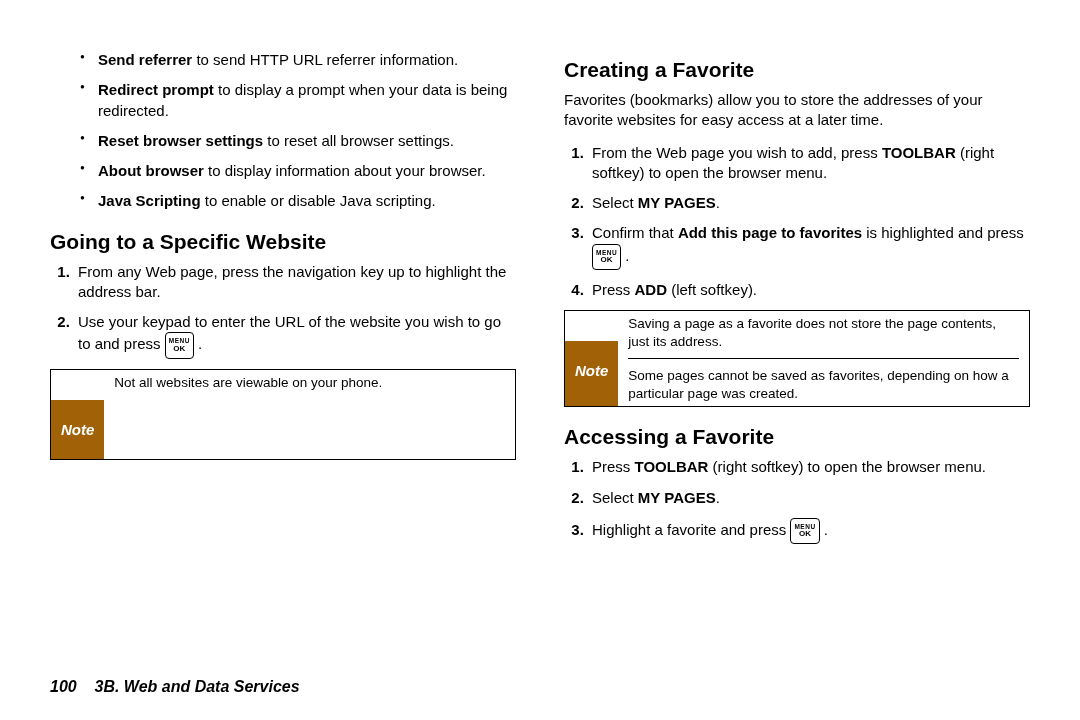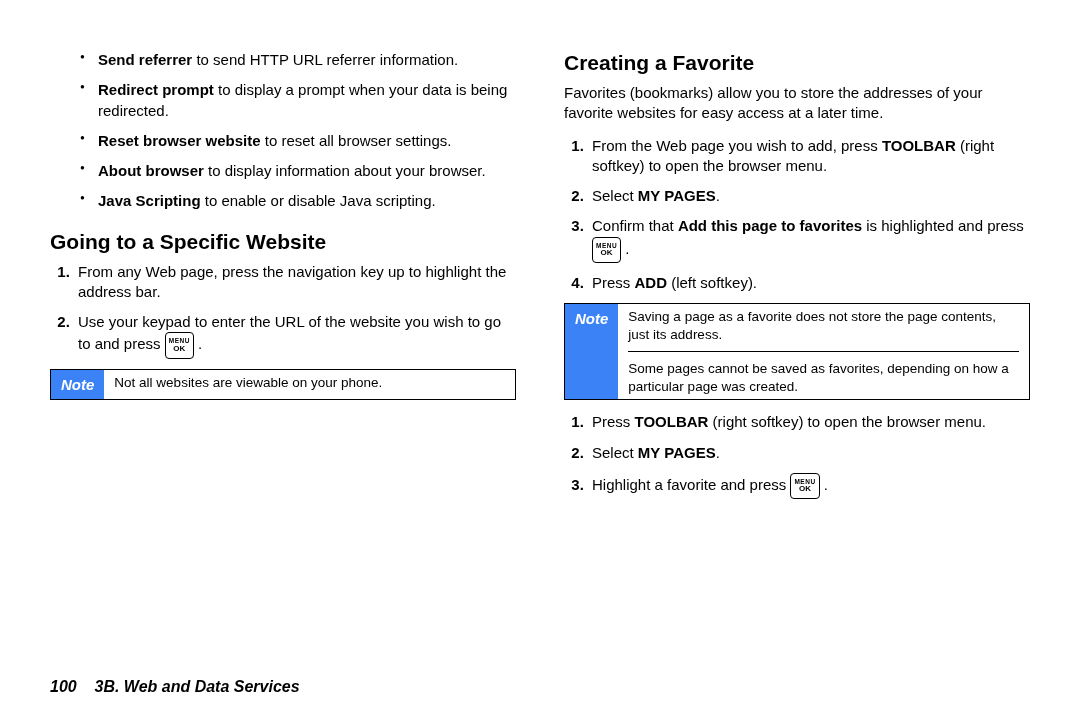--- a/index.html
+++ b/index.html
@@ -67,28 +67,29 @@
     font-weight: bold;
   }
   b { font-weight: bold; }
   .note-box {
     border: 1px solid #000;
     display: flex;
     margin: 8px 0 12px 0;
   }
   .note-box.tight { border-width: 1px; }
   .note-label {
-    background: #3b82f6;
+    background: #a16207;
     color: #fff;
     font-style: italic;
     font-weight: bold;
-    padding: 6px 10px;
+    padding: 21px 10px;
     flex: 0 0 auto;
     display: flex;
     align-items: flex-start;
+    margin-top: 30px;
   }
   .note-content {
     padding: 4px 10px;
     font-size: 13.5px;
     line-height: 1.3;
     flex: 1;
   }
   .note-content .divider {
     border-top: 1px solid #000;
     margin: 8px 0;
@@ -117,58 +118,59 @@
   .footer .num { font-style: italic; }
 </style>
 </head>
 <body>
 
 <div class="page">
   <div class="col">
     <ul class="bullets">
       <li><b>Send referrer</b><span> to send HTTP URL referrer information.</span></li>
       <li><b>Redirect prompt</b><span> to display a prompt when your data is being redirected.</span></li>
-      <li><b>Reset browser website</b><span> to reset all browser settings.</span></li>
+      <li><b>Reset browser settings</b><span> to reset all browser settings.</span></li>
       <li><b>About browser</b><span> to display information about your browser.</span></li>
       <li><b>Java Scripting</b><span> to enable or disable Java scripting.</span></li>
     </ul>
 
     <h2>Going to a Specific Website</h2>
 
     <ol class="steps">
       <li><span>From any Web page, press the navigation key up to highlight the address bar.</span></li>
       <li><span>Use your keypad to enter the URL of the website you wish to go to and press </span><span class="ok-key"><span class="top">MENU</span><span class="bot">OK</span></span> .</li>
     </ol>
 
     <div class="note-box tight">
       <div class="note-label">Note</div>
       <div class="note-content">Not all websites are viewable on your phone.</div>
     </div>
   </div>
 
   <div class="col">
-    <h2 style="margin-top:1px">Creating a Favorite</h2>
+    <h2 style="margin-top:8px">Creating a Favorite</h2>
     <p class="intro">Favorites (bookmarks) allow you to store the addresses of your favorite websites for easy access at a later time.</p>
 
     <ol class="steps">
       <li><span>From the Web page you wish to add, press </span><b>TOOLBAR</b><span> (right softkey) to open the browser menu.</span></li>
       <li><span>Select </span><b>MY PAGES</b><span>.</span></li>
       <li><span>Confirm that </span><b>Add this page to favorites</b><span> is highlighted and press </span><span class="ok-key"><span class="top">MENU</span><span class="bot">OK</span></span> .</li>
       <li><span>Press </span><b>ADD</b><span> (left softkey).</span></li>
     </ol>
 
     <div class="note-box">
       <div class="note-label">Note</div>
       <div class="note-content">
         <div>Saving a page as a favorite does not store the page contents, just its address.</div>
         <div class="divider"></div>
         <div>Some pages cannot be saved as favorites, depending on how a particular page was created.</div>
       </div>
     </div>
 
+    <h2>Accessing a Favorite</h2>
     <ol class="steps">
       <li><span>Press </span><b>TOOLBAR</b><span> (right softkey) to open the browser menu.</span></li>
       <li><span>Select </span><b>MY PAGES</b><span>.</span></li>
       <li><span>Highlight a favorite and press </span><span class="ok-key"><span class="top">MENU</span><span class="bot">OK</span></span> .</li>
     </ol>
   </div>
 </div>
 
 <div class="footer">
   <span class="num">100</span>&nbsp;&nbsp;&nbsp;&nbsp;<span>3B. Web and Data Services</span>

